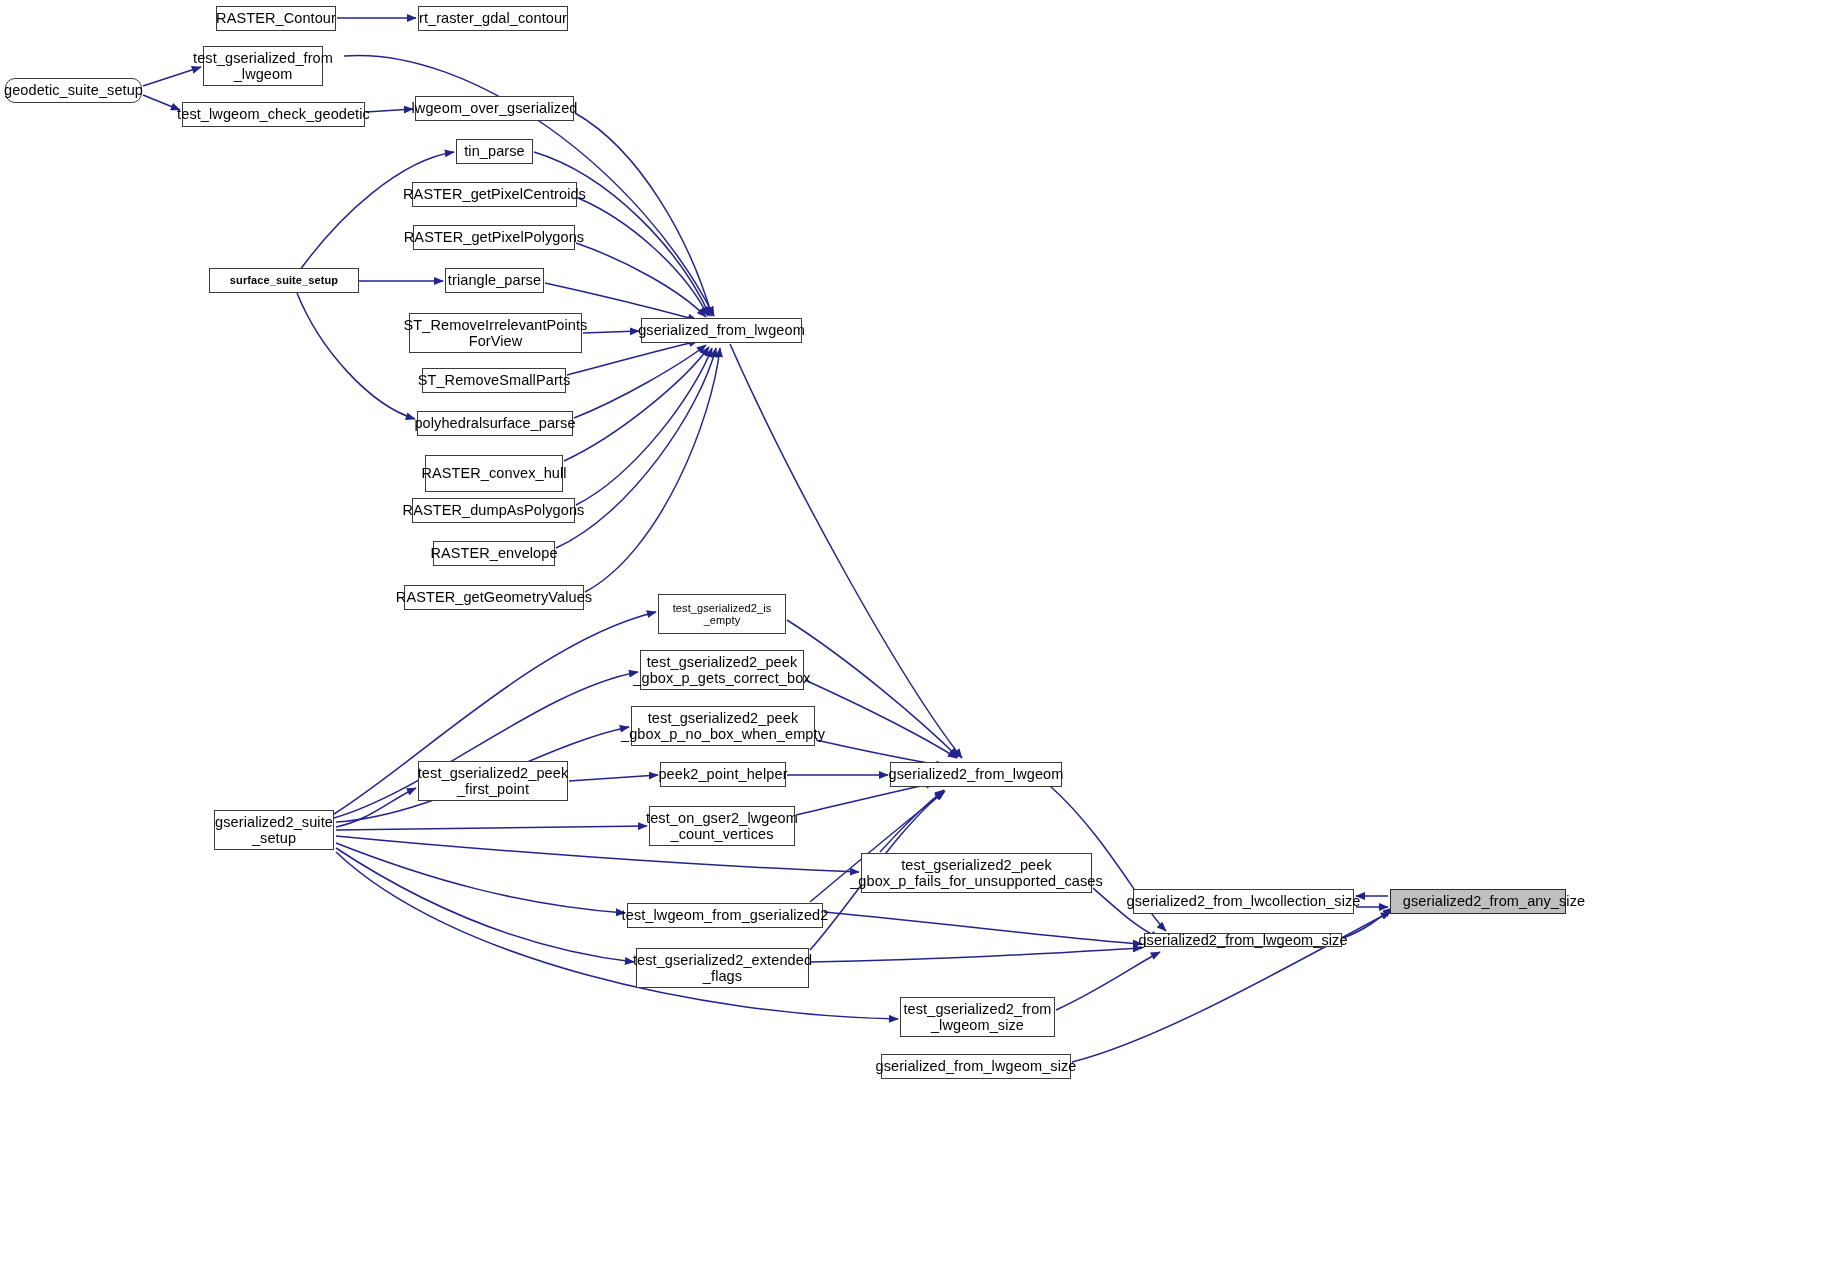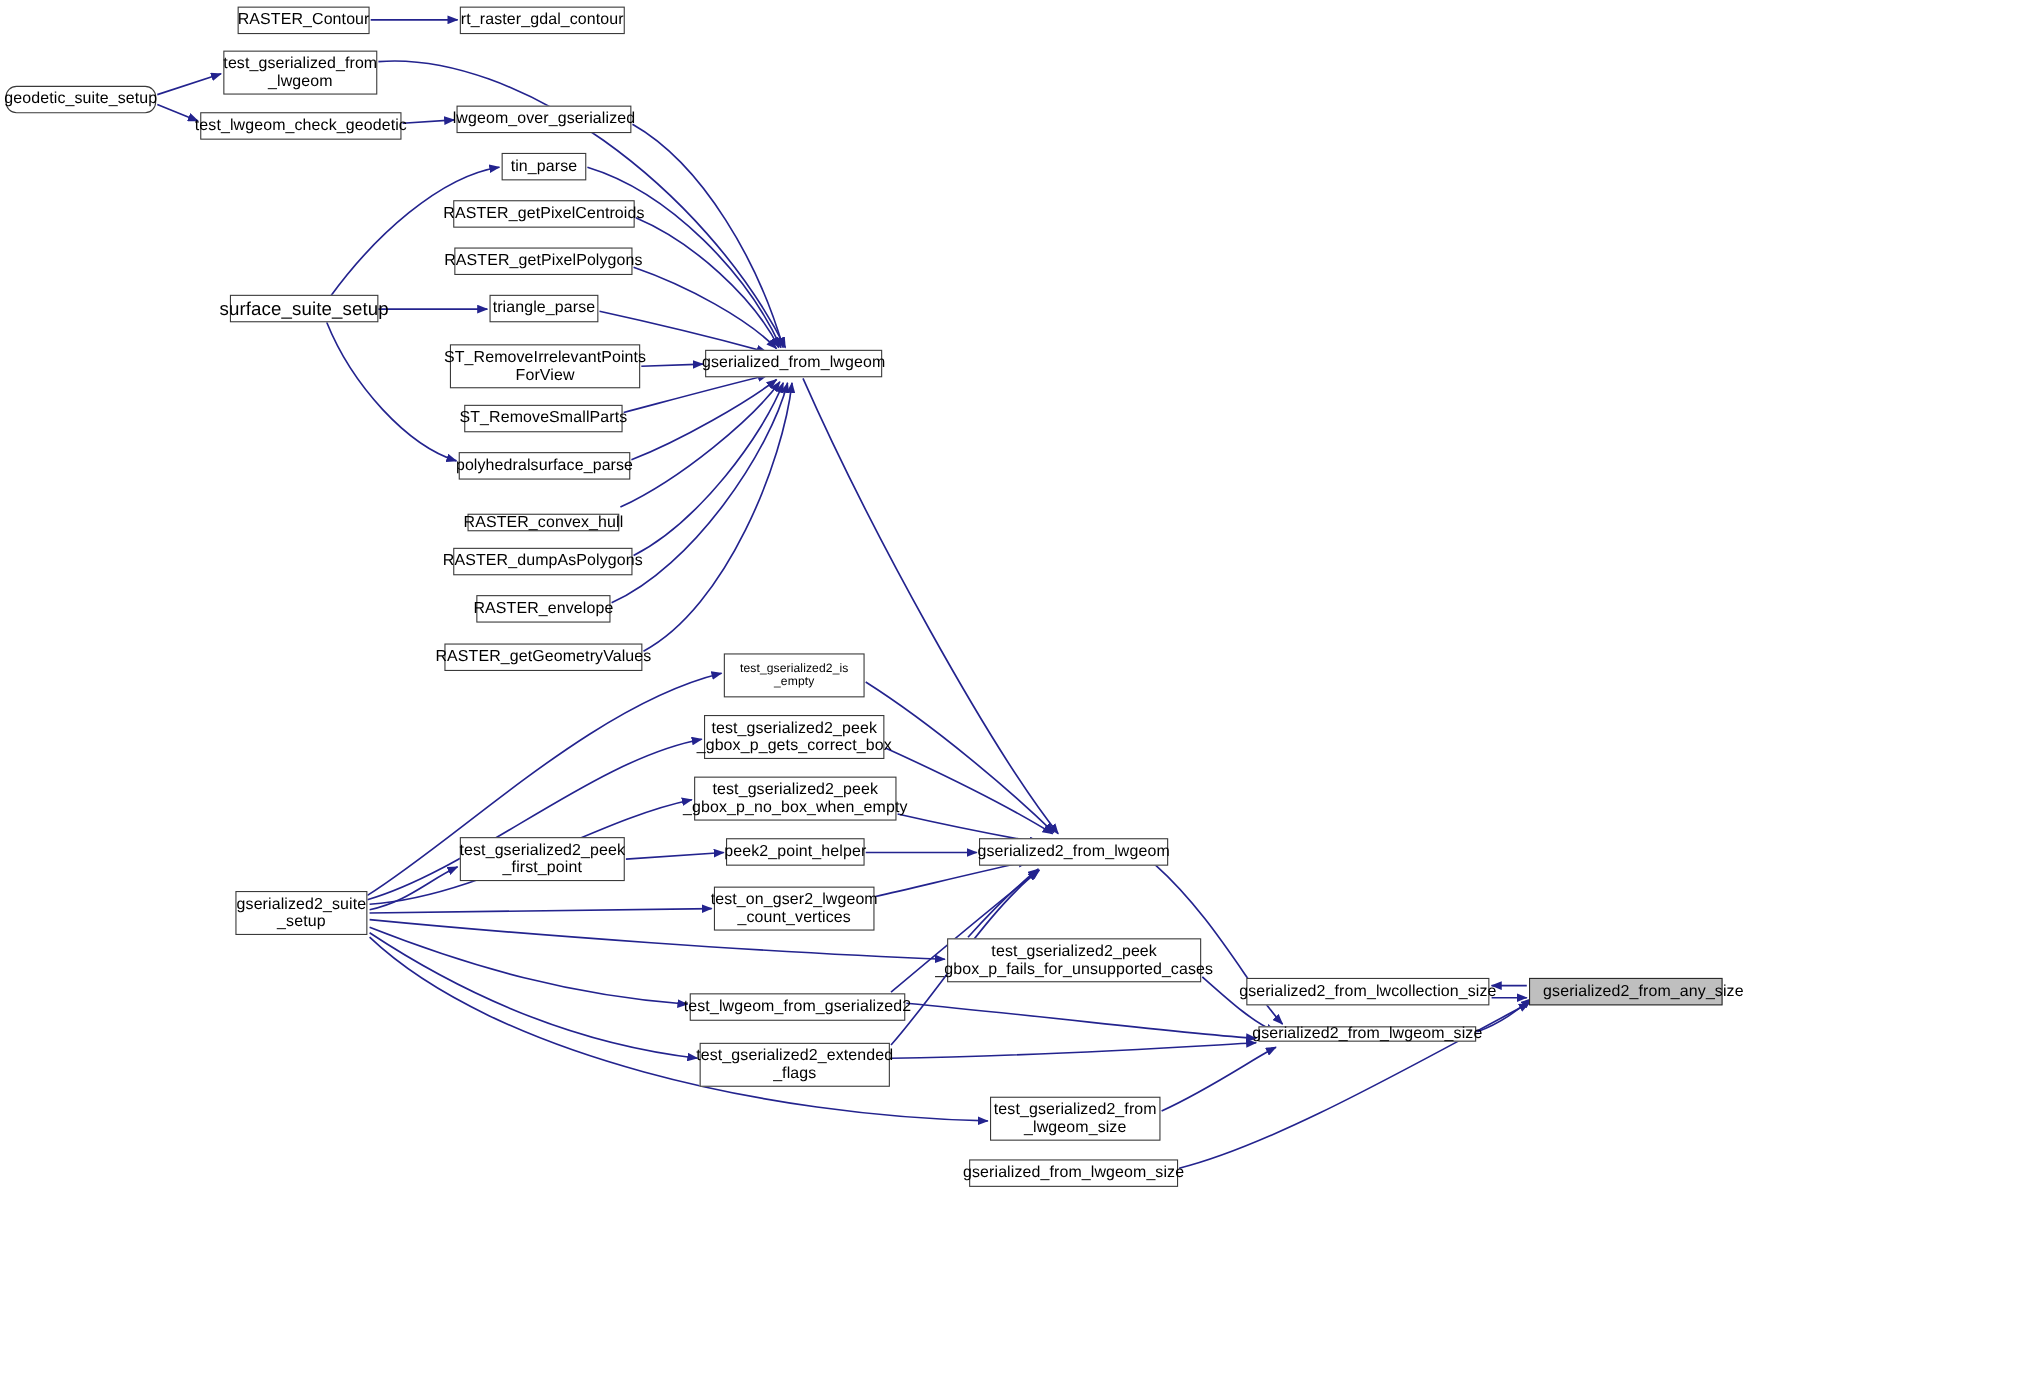--- a/index.html
+++ b/index.html
@@ -139,36 +139,36 @@
 
       <path d="M1343,938 C1365,930 1380,918 1392,908"></path>
 
       <path d="M1356,907 L1388,907"></path>
 
       <path d="M1388,896 L1356,896"></path>
     </g>
   </svg>
 <div class="node" style="left: 216px; top: 6px; width: 120px; height: 25px; font-size: 14.5px;">RASTER_Contour</div>
     <div class="node" style="left: 418px; top: 6px; width: 150px; height: 25px; font-size: 14.5px;">rt_raster_gdal_contour</div>
-    <div class="node" style="left: 203px; top: 46px; width: 140px; height: 40px; font-size: 14.5px;">test_gserialized_from
+    <div class="node" style="left: 203px; top: 46px; width: 120px; height: 40px; font-size: 14.5px;">test_gserialized_from
 _lwgeom</div>
     <div class="node" style="left: 5px; top: 78px; width: 137px; height: 25px; font-size: 14.5px; border-radius: 10px;">geodetic_suite_setup</div>
     <div class="node" style="left: 182px; top: 102px; width: 183px; height: 25px; font-size: 14.5px;">test_lwgeom_check_geodetic</div>
     <div class="node" style="left: 415px; top: 96px; width: 159px; height: 25px; font-size: 14.5px;">lwgeom_over_gserialized</div>
     <div class="node" style="left: 456px; top: 139px; width: 77px; height: 25px; font-size: 14.5px;">tin_parse</div>
     <div class="node" style="left: 412px; top: 182px; width: 165px; height: 25px; font-size: 14.5px;">RASTER_getPixelCentroids</div>
     <div class="node" style="left: 413px; top: 225px; width: 162px; height: 25px; font-size: 14.5px;">RASTER_getPixelPolygons</div>
-    <div class="node" style="left: 209px; top: 268px; width: 135px; height: 25px; font-size: 17px;">surface_suite_setup</div>
+    <div class="node" style="left: 209px; top: 268px; width: 150px; height: 25px; font-size: 11px; font-weight: bold;">surface_suite_setup</div>
     <div class="node" style="left: 445px; top: 268px; width: 99px; height: 25px; font-size: 14.5px;">triangle_parse</div>
     <div class="node" style="left: 409px; top: 313px; width: 173px; height: 40px; font-size: 14.5px;">ST_RemoveIrrelevantPoints
 ForView</div>
     <div class="node" style="left: 641px; top: 318px; width: 161px; height: 25px; font-size: 14.5px;">gserialized_from_lwgeom</div>
     <div class="node" style="left: 422px; top: 368px; width: 144px; height: 25px; font-size: 14.5px;">ST_RemoveSmallParts</div>
     <div class="node" style="left: 417px; top: 411px; width: 156px; height: 25px; font-size: 14.5px;">polyhedralsurface_parse</div>
-    <div class="node" style="left: 425px; top: 455px; width: 138px; height: 16px; font-size: 14.5px; margin-top: 12px;">RASTER_convex_hull</div>
+    <div class="node" style="left: 425px; top: 455px; width: 138px; height: 37px; font-size: 14.5px;">RASTER_convex_hull</div>
     <div class="node" style="left: 412px; top: 498px; width: 163px; height: 25px; font-size: 14.5px;">RASTER_dumpAsPolygons</div>
     <div class="node" style="left: 433px; top: 541px; width: 122px; height: 25px; font-size: 14.5px;">RASTER_envelope</div>
     <div class="node" style="left: 404px; top: 585px; width: 180px; height: 25px; font-size: 14.5px;">RASTER_getGeometryValues</div>
     <div class="node" style="left: 658px; top: 594px; width: 128px; height: 40px; font-size: 11px;">test_gserialized2_is
 _empty</div>
     <div class="node" style="left: 640px; top: 650px; width: 164px; height: 40px; font-size: 14.5px;">test_gserialized2_peek
 _gbox_p_gets_correct_box</div>
     <div class="node" style="left: 631px; top: 706px; width: 184px; height: 40px; font-size: 14.5px;">test_gserialized2_peek
 _gbox_p_no_box_when_empty</div>
     <div class="node" style="left: 418px; top: 761px; width: 150px; height: 40px; font-size: 14.5px;">test_gserialized2_peek

